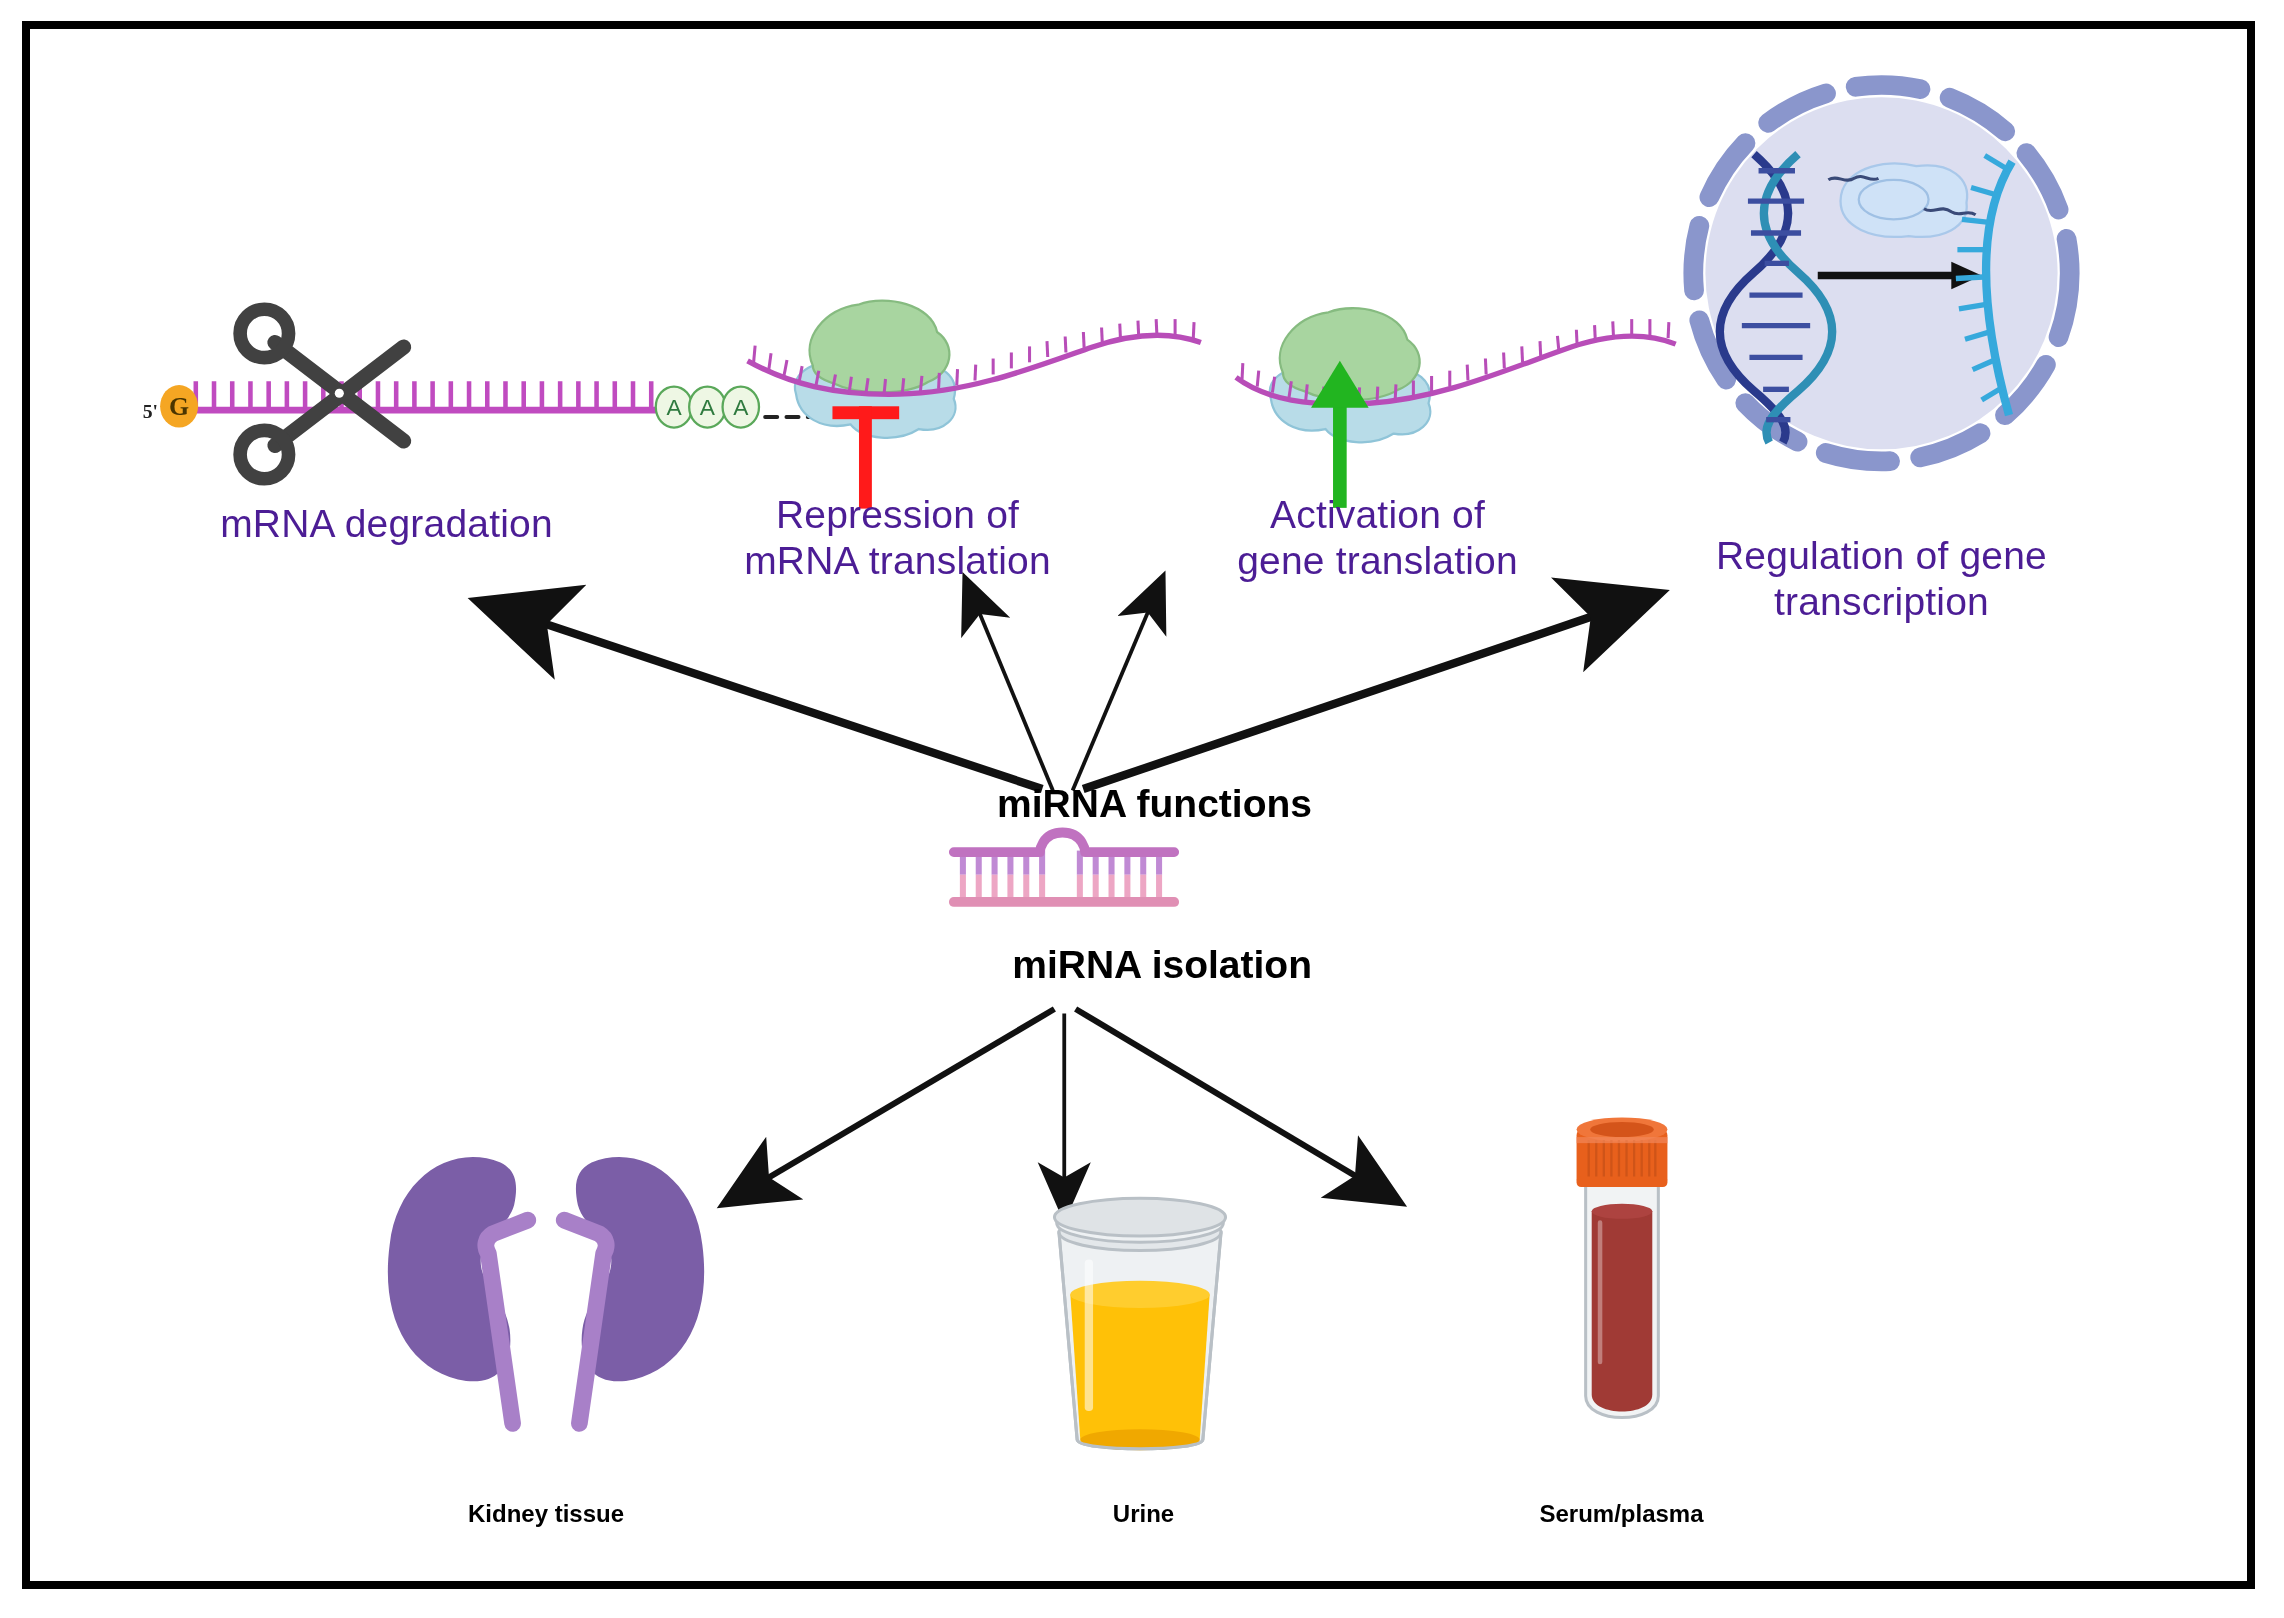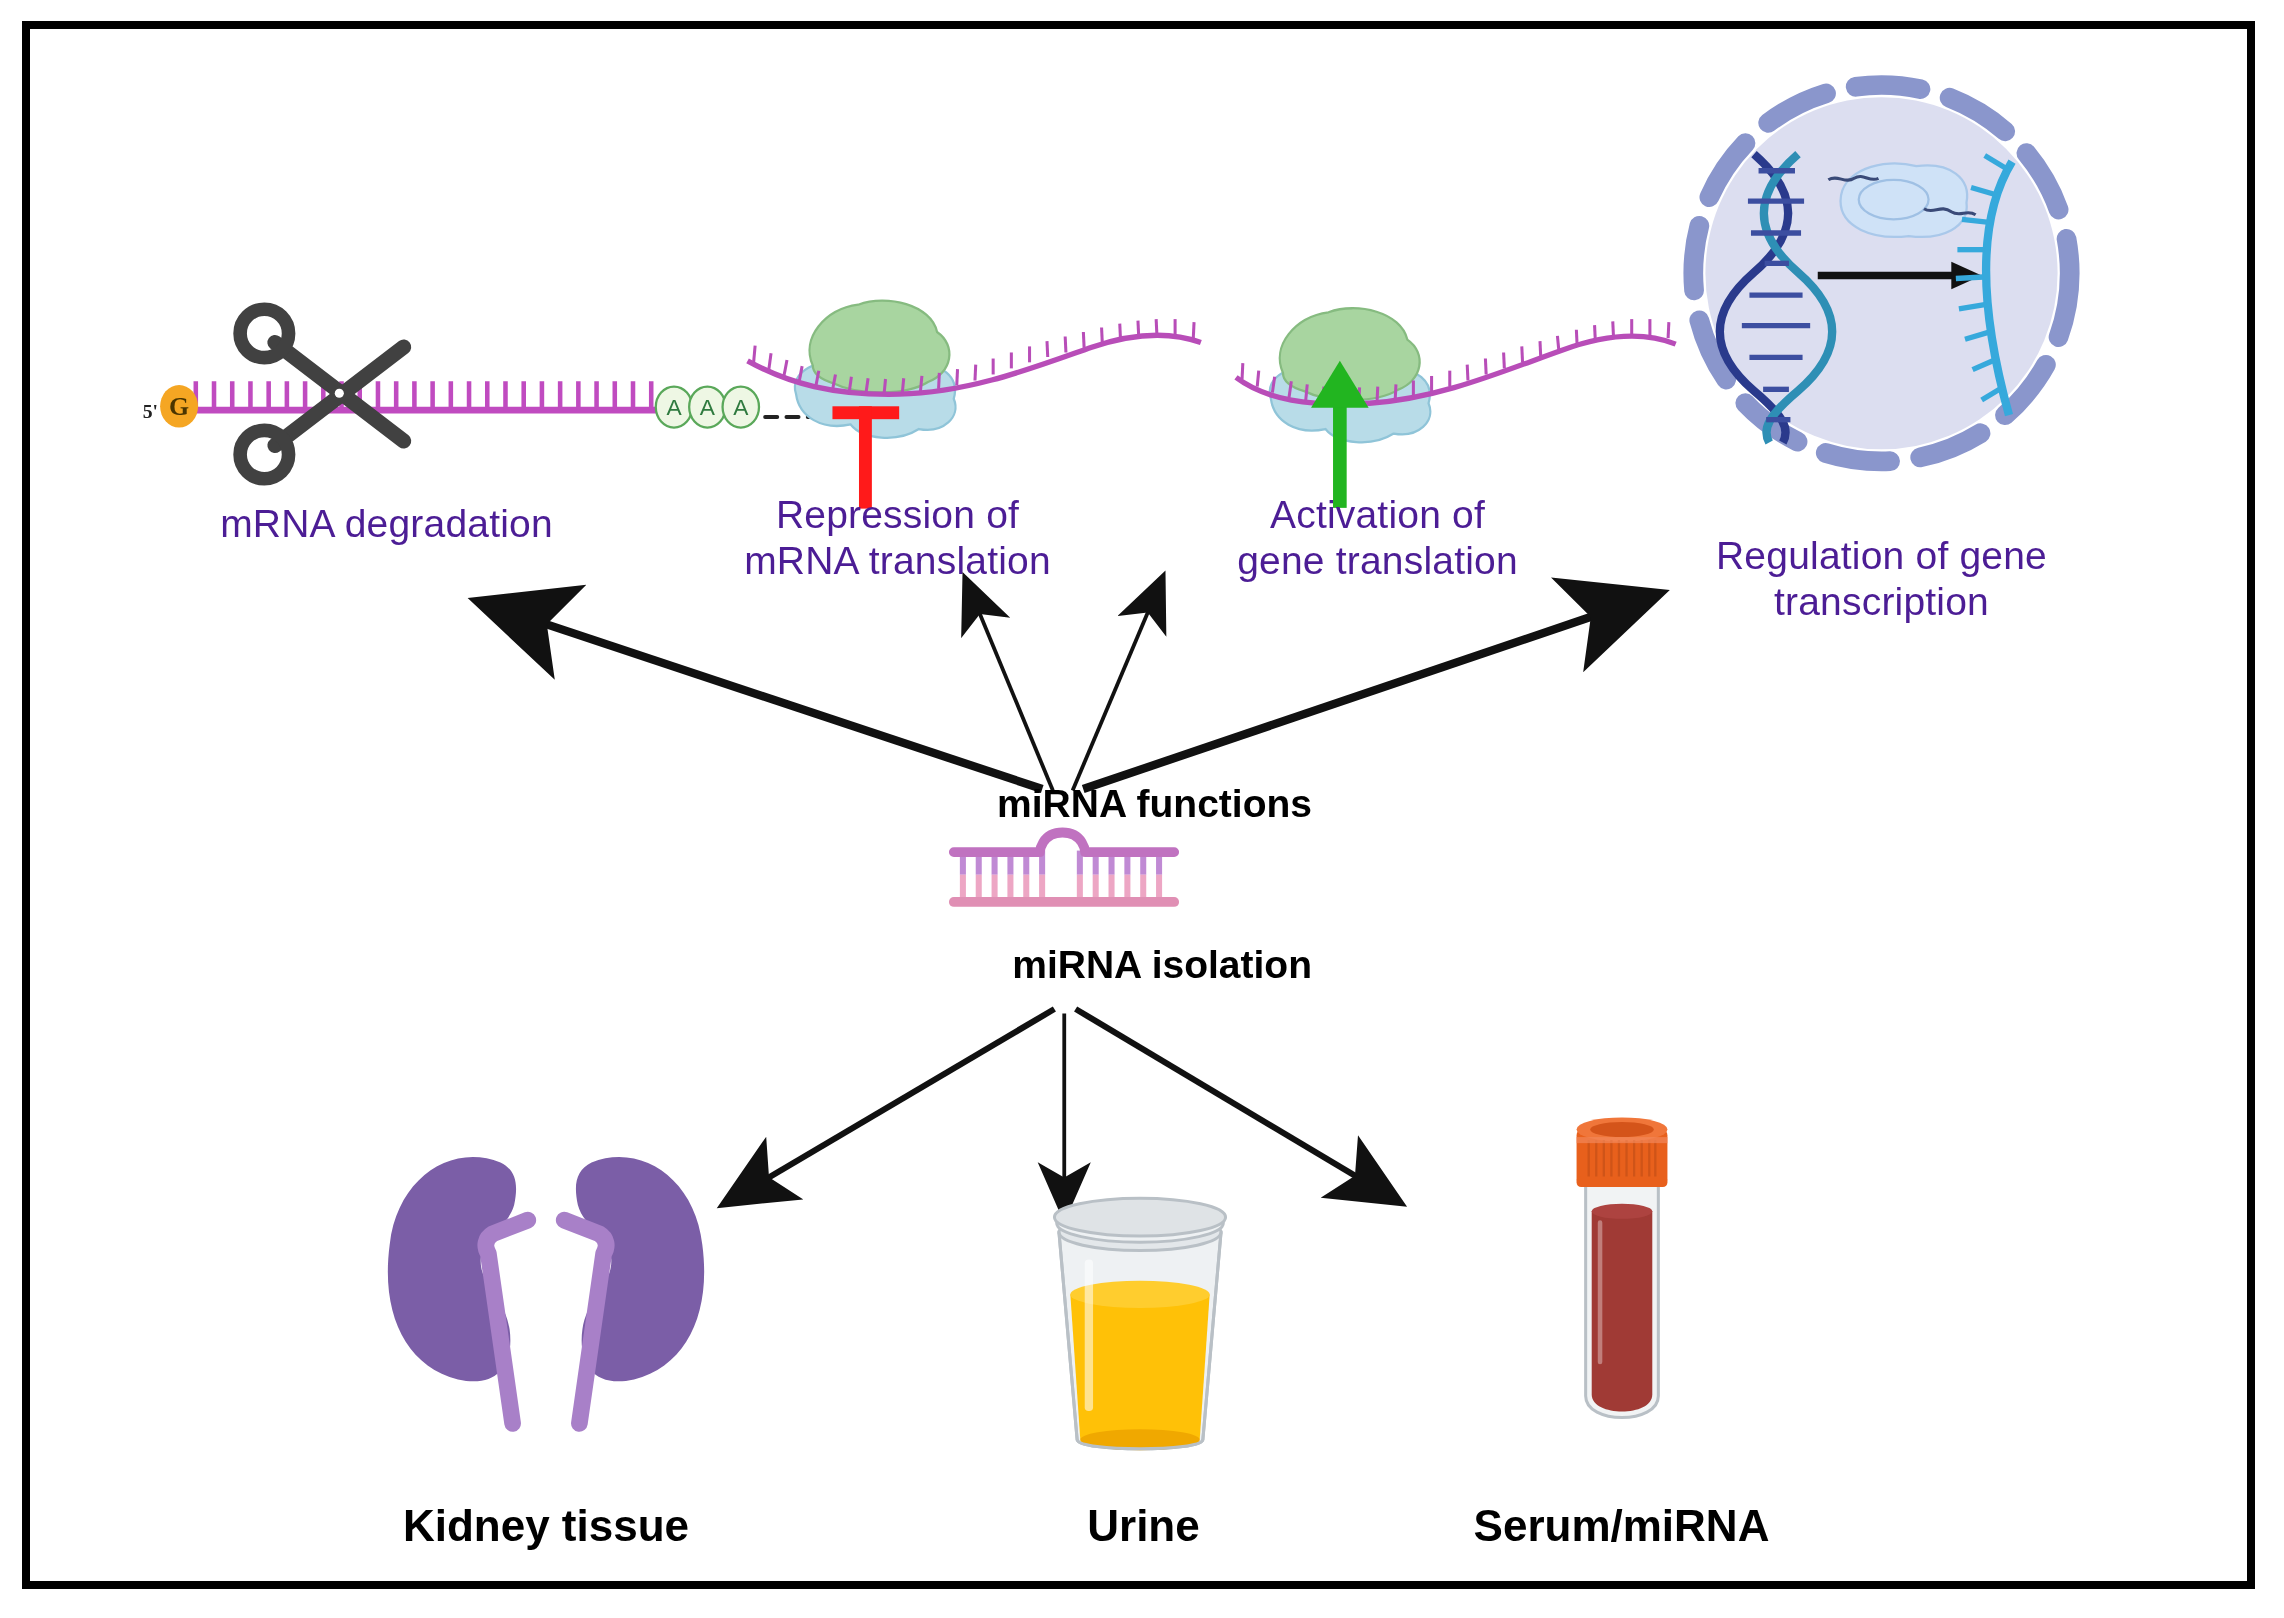--- a/index.html
+++ b/index.html
@@ -2,21 +2,21 @@
 <html style="font-size:12px"><head>
 <meta charset="utf-8">
 <style>
   html,body{margin:0;padding:0;background:#ffffff;}
   body{width:2284px;height:1619px;font-family:"Liberation Sans",sans-serif;overflow:hidden;}
   #figure{position:relative;width:2284px;height:1619px;background:#fff;}
   #frame{position:absolute;left:22px;top:20.5px;width:2233px;height:1568px;border:8.3px solid #000;box-sizing:border-box;background:#fff;}
   .abs{position:absolute;}
   .lbl{position:absolute;text-align:center;color:#4c1d95;white-space:pre-line;line-height:1.18;}
   .lbl-top{font-size:39px;font-weight:400;letter-spacing:0.2px;}
-  .lbl-bold{font-size:44px;font-weight:bold;color:#000;}
+  .lbl-bold{font-size:24px;font-weight:bold;color:#000;}
   .lbl-hub{font-size:39px;font-weight:bold;color:#000;text-align:right;}
   svg{display:block;overflow:visible;}
   .tiny{font-size:26px;fill:#222;font-family:"Liberation Serif",serif;font-weight:bold;}
   .tinyA{font-size:30px;fill:#2f7a3f;font-family:"Liberation Sans",sans-serif;}
   .capG{font-size:34px;fill:#4a3500;font-family:"Liberation Serif",serif;font-weight:bold;}
 </style>
 </head>
 <body>
 
 <div id="figure">
@@ -369,16 +369,16 @@
           <line x1="86" y1="34" x2="86" y2="84"></line>
             <line x1="96" y1="34" x2="96" y2="84"></line>
           <line x1="106" y1="34" x2="106" y2="84"></line>
             <line x1="114" y1="34" x2="114" y2="84"></line>
         </g>
         <rect x="10" y="30" width="120" height="8" fill="#f2875a" opacity="0.7"></rect>
         <rect x="10" y="82" width="120" height="14" rx="6" fill="#e8601c"></rect>
       </g>
     </svg>
   </div>
-  <div class="lbl lbl-bold" style="left:1432px;top:1500px;width:379px;">Serum/miRNA</div>
+  <div class="lbl lbl-bold" style="left:1432px;top:1500px;width:379px;">Serum/plasma</div>
 
 </div>
 
 
 </body></html>

